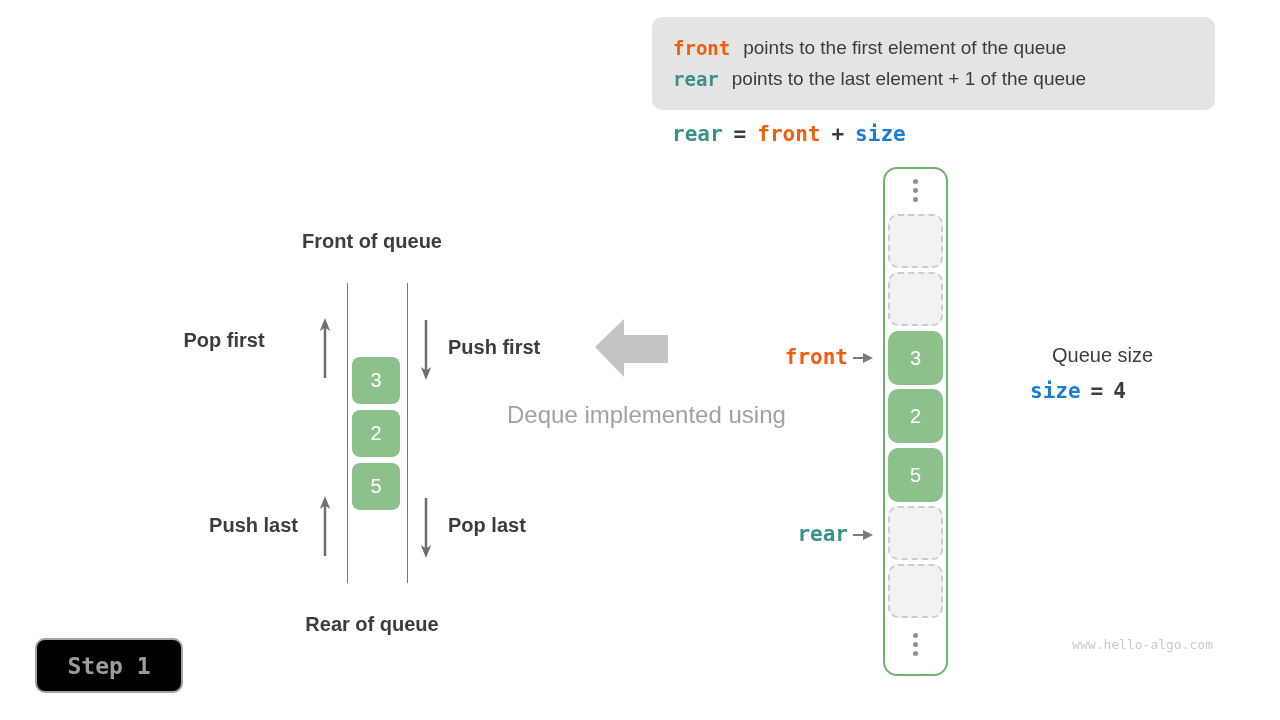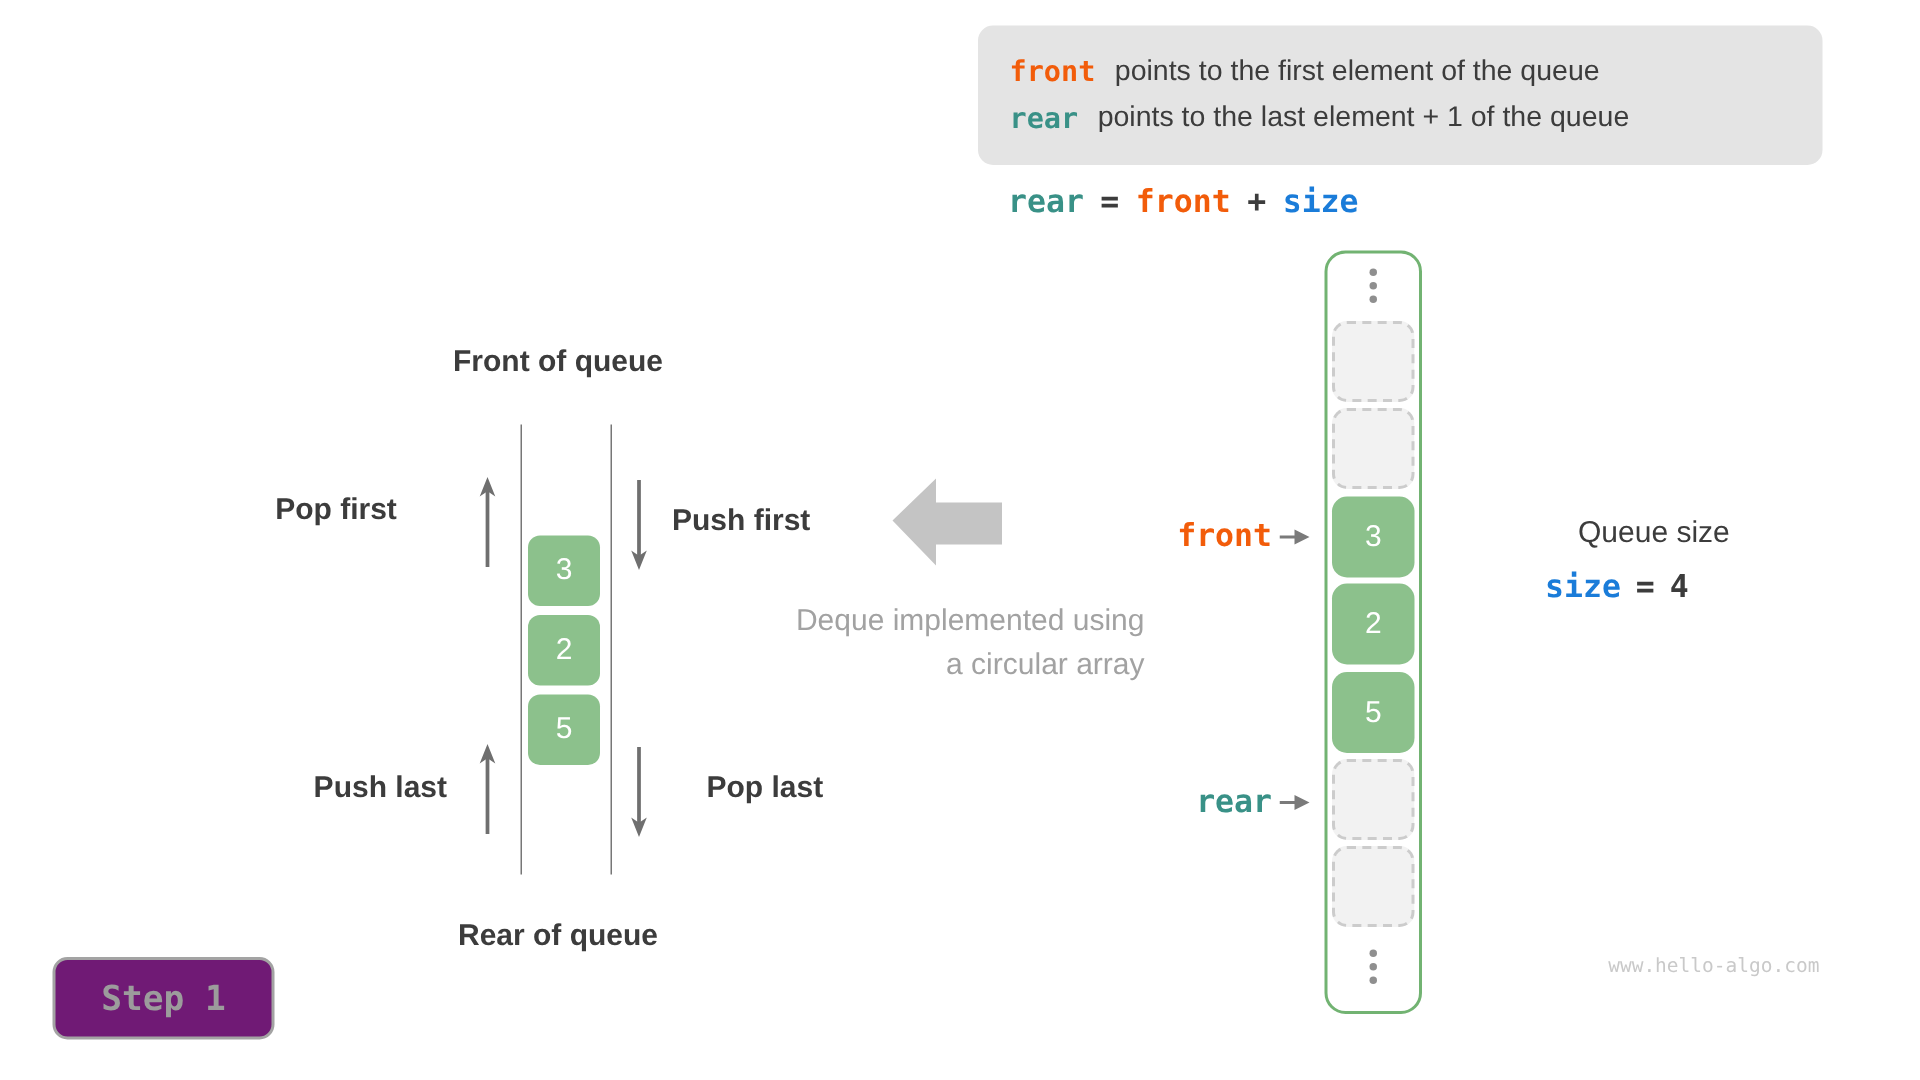--- a/index.html
+++ b/index.html
@@ -36,22 +36,22 @@
   .channel-line { width:1px; background:var(--c-line_gray, #777777); top:283px; height:300px; }
   .qbox {
     width:48px; height:47px; left:352px; border-radius:8px;
     background:var(--c-green_fill, #8cc18c); color:#ffffff;
     display:flex; align-items:center; justify-content:center; font-size:20px;
   }
   .op-arrow { color:var(--c-arrow_gray, #6f6f6f); }
 
   
   .caption {
-    left:483px; top:400px; width:280px; text-align:right;
-    font-size:20px; line-height:29px; color:var(--c-gray_text, #a2a2a2);
+    left:507px; top:400px; width:280px; text-align:left;
+    font-size:24px; line-height:29px; color:var(--c-gray_text, #a2a2a2);
   }
   .big-arrow { color:var(--c-big_arrow_gray, #c4c4c4); }
 
   
   .array-frame {
     left:883px; top:167px; width:65px; height:509px; box-sizing:border-box;
     border:2px solid var(--c-green_border, #72b372); border-radius:14px;
     background:#ffffff;
   }
   .dots { display:flex; flex-direction:column; gap:4px; left:913px; }
@@ -70,21 +70,21 @@
   .pointer-arrow { color:#7a7a7a; }
 
   
   .qsize-title { left:1052px; top:344px; font-size:20px; }
   .qsize-line { left:1030px; top:379px; display:flex; gap:10px; align-items:baseline; font-size:21px; }
 
   
   .step-badge {
     left:35px; top:638px; width:148px; height:55px; box-sizing:border-box;
     border:2px solid var(--c-step_border, #a3a3a3); border-radius:10px;
-    background:#701a75; display:flex; align-items:center; justify-content:center;
+    background:#000000; display:flex; align-items:center; justify-content:center;
     font-size:23px; color:var(--c-step_gray, #9c9c9c);
   }
 
   .watermark {
     right:67px; top:637px; font-family:"DejaVu Sans Mono", monospace;
     font-size:13px; color:var(--c-watermark_gray, #c9c9c9); font-weight:normal;
   }
 </style>
 </head>
 <body>
@@ -116,21 +116,21 @@
   <div class="abs channel-line" style="left:347px;"></div>
   <div class="abs channel-line" style="left:407px;"></div>
 
   <div class="abs qbox" style="top:357px;">3</div>
   <div class="abs qbox" style="top:410px;">2</div>
   <div class="abs qbox" style="top:463px;">5</div>
 
   <div class="abs big-label" style="left:150px; top:329px; width:148px; text-align:center;">Pop first</div>
   <div class="abs big-label" style="left:448px; top:336px;">Push first</div>
   <div class="abs big-label" style="left:150px; top:514px; width:148px; text-align:right;">Push last</div>
-  <div class="abs big-label" style="left:448px; top:514px;margin-left:23px;">Pop last</div>
+  <div class="abs big-label" style="left:448px; top:514px;">Pop last</div>
 
   <svg class="abs op-arrow" style="left:318px; top:318px;" width="14" height="62" viewBox="0 0 14 62">
     <line x1="7" y1="9" x2="7" y2="60" stroke="currentColor" stroke-width="2.5"></line>
     <polygon points="7,0 1.8,13 7,9.5 12.2,13" fill="currentColor"></polygon>
   </svg>
   <svg class="abs op-arrow" style="left:419px; top:318px;" width="14" height="62" viewBox="0 0 14 62">
     <line x1="7" y1="2" x2="7" y2="53" stroke="currentColor" stroke-width="2.5"></line>
     <polygon points="7,62 1.8,49 7,52.5 12.2,49" fill="currentColor"></polygon>
   </svg>
   <svg class="abs op-arrow" style="left:318px; top:496px;" width="14" height="62" viewBox="0 0 14 62">
@@ -140,21 +140,20 @@
   <svg class="abs op-arrow" style="left:419px; top:496px;" width="14" height="62" viewBox="0 0 14 62">
     <line x1="7" y1="2" x2="7" y2="53" stroke="currentColor" stroke-width="2.5"></line>
     <polygon points="7,62 1.8,49 7,52.5 12.2,49" fill="currentColor"></polygon>
   </svg>
 
   <svg class="abs big-arrow" style="left:594px; top:316px;" width="76" height="64" viewBox="0 0 76 64">
     <polygon points="1,31 30,3 30,19 74,19 74,47 30,47 30,61" fill="currentColor"></polygon>
   </svg>
   <div class="abs caption">
     <div>Deque implemented using</div>
-    <div>a circular array</div>
   </div>
 
   <div class="abs array-frame"></div>
 
   <div class="abs dots" style="top:179px;">
     <span></span>
       <span></span>
       <span></span>
   </div>
 

